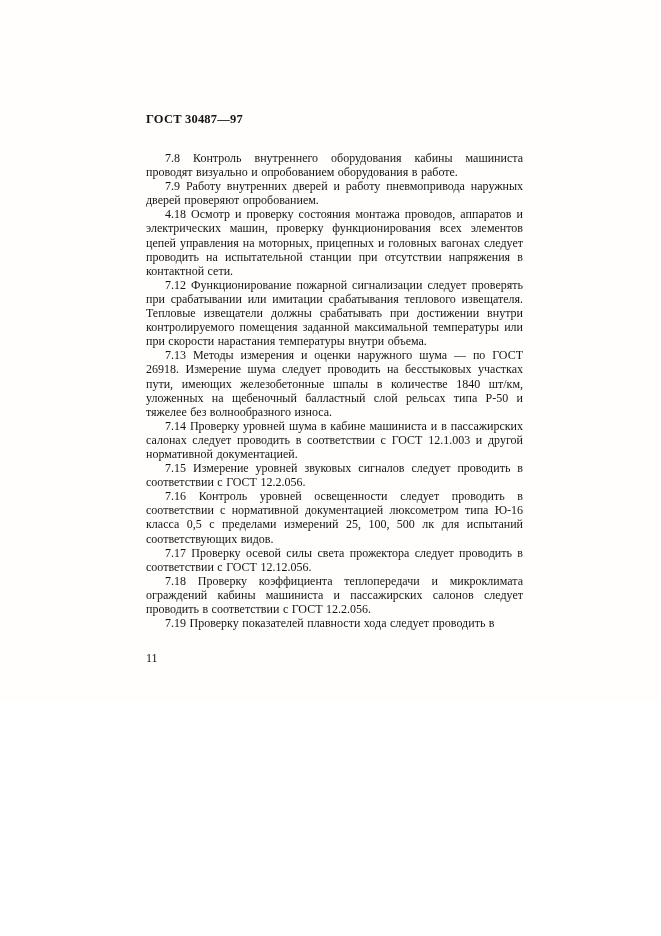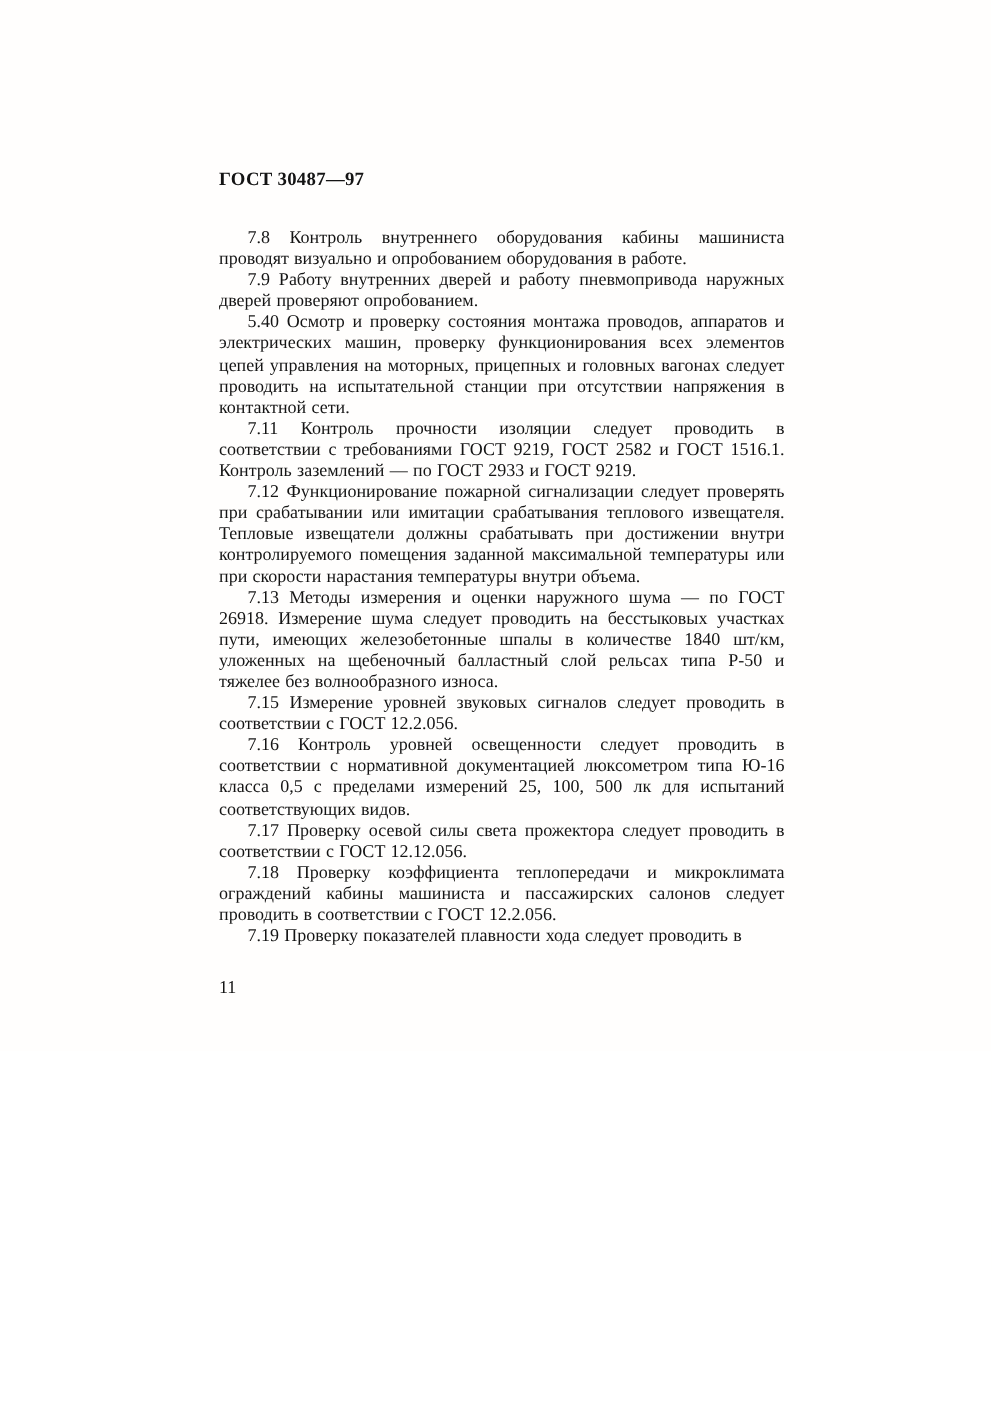--- a/index.html
+++ b/index.html
@@ -50,24 +50,24 @@
 </head>
 <body>
 
 <div class="page">
 
   <div class="doc-header">ГОСТ 30487—97</div>
 
   <div class="content">
     <p class="para indent">7.8  Контроль внутреннего оборудования кабины машиниста проводят визуально и опробованием оборудования в работе.</p>
     <p class="para indent">7.9  Работу внутренних дверей и работу пневмопривода наружных дверей проверяют опробованием.</p>
-    <p class="para indent">5.40  Осмотр и проверку состояния монтажа проводов, аппаратов и электрических машин, проверку функционирования всех элементов цепей управления на моторных, прицепных и головных вагонах следует проводить на испытательной станции при отсутствии напряжения в контактной сети.</p>
-    <p class="para indent">7.11  Контроль прочности изоляции следует проводить в соответствии с требованиями ГОСТ 9219, ГОСТ 2582 и ГОСТ 1516.1. Контроль заземлений — по ГОСТ 2933 и ГОСТ 9219.</p>
+    <p class="para indent">4.18  Осмотр и проверку состояния монтажа проводов, аппаратов и электрических машин, проверку функционирования всех элементов цепей управления на моторных, прицепных и головных вагонах следует проводить на испытательной станции при отсутствии напряжения в контактной сети.</p>
     <p class="para indent">7.12  Функционирование пожарной сигнализации следует проверять при срабатывании или имитации срабатывания теплового извещателя. Тепловые извещатели должны срабатывать при достижении внутри контролируемого помещения заданной максимальной температуры или при скорости нарастания температуры внутри объема.</p>
     <p class="para indent">7.13  Методы   измерения   и   оценки   наружного   шума — по ГОСТ 26918. Измерение шума следует проводить на бесстыковых участках пути, имеющих железобетонные шпалы в количестве 1840 шт/км, уложенных на щебеночный балластный слой рельсах типа Р-50 и тяжелее без волнообразного износа.</p>
+    <p class="para indent">7.14  Проверку уровней шума в кабине машиниста и в пассажирских салонах следует проводить в соответствии с ГОСТ 12.1.003 и другой нормативной документацией.</p>
     <p class="para indent">7.15  Измерение уровней звуковых сигналов следует проводить в соответствии с ГОСТ 12.2.056.</p>
     <p class="para indent">7.16  Контроль уровней освещенности следует проводить в соответствии с нормативной документацией люксометром типа Ю-16 класса 0,5 с пределами измерений 25, 100, 500 лк для испытаний соответствующих видов.</p>
     <p class="para indent">7.17  Проверку осевой силы света прожектора следует проводить в соответствии с ГОСТ 12.12.056.</p>
     <p class="para indent">7.18  Проверку коэффициента теплопередачи и микроклимата ограждений кабины машиниста и пассажирских салонов следует проводить в соответствии с ГОСТ 12.2.056.</p>
     <p class="para indent">7.19  Проверку показателей плавности хода следует проводить в</p>
 
     <div class="page-number">11</div>
   </div>
 
 </div>

